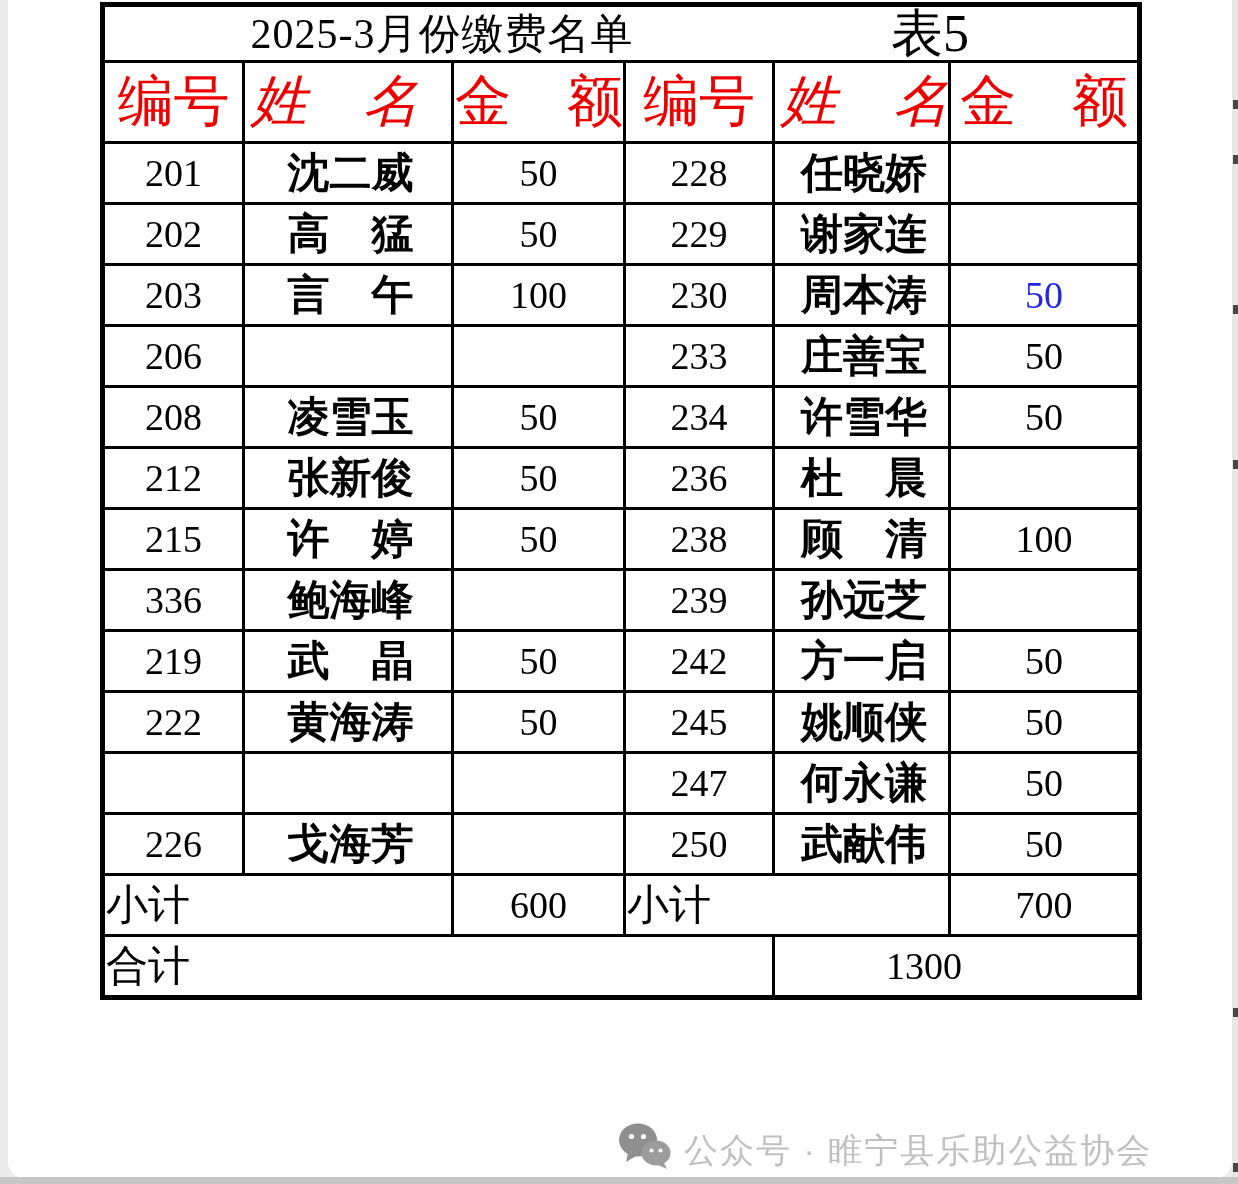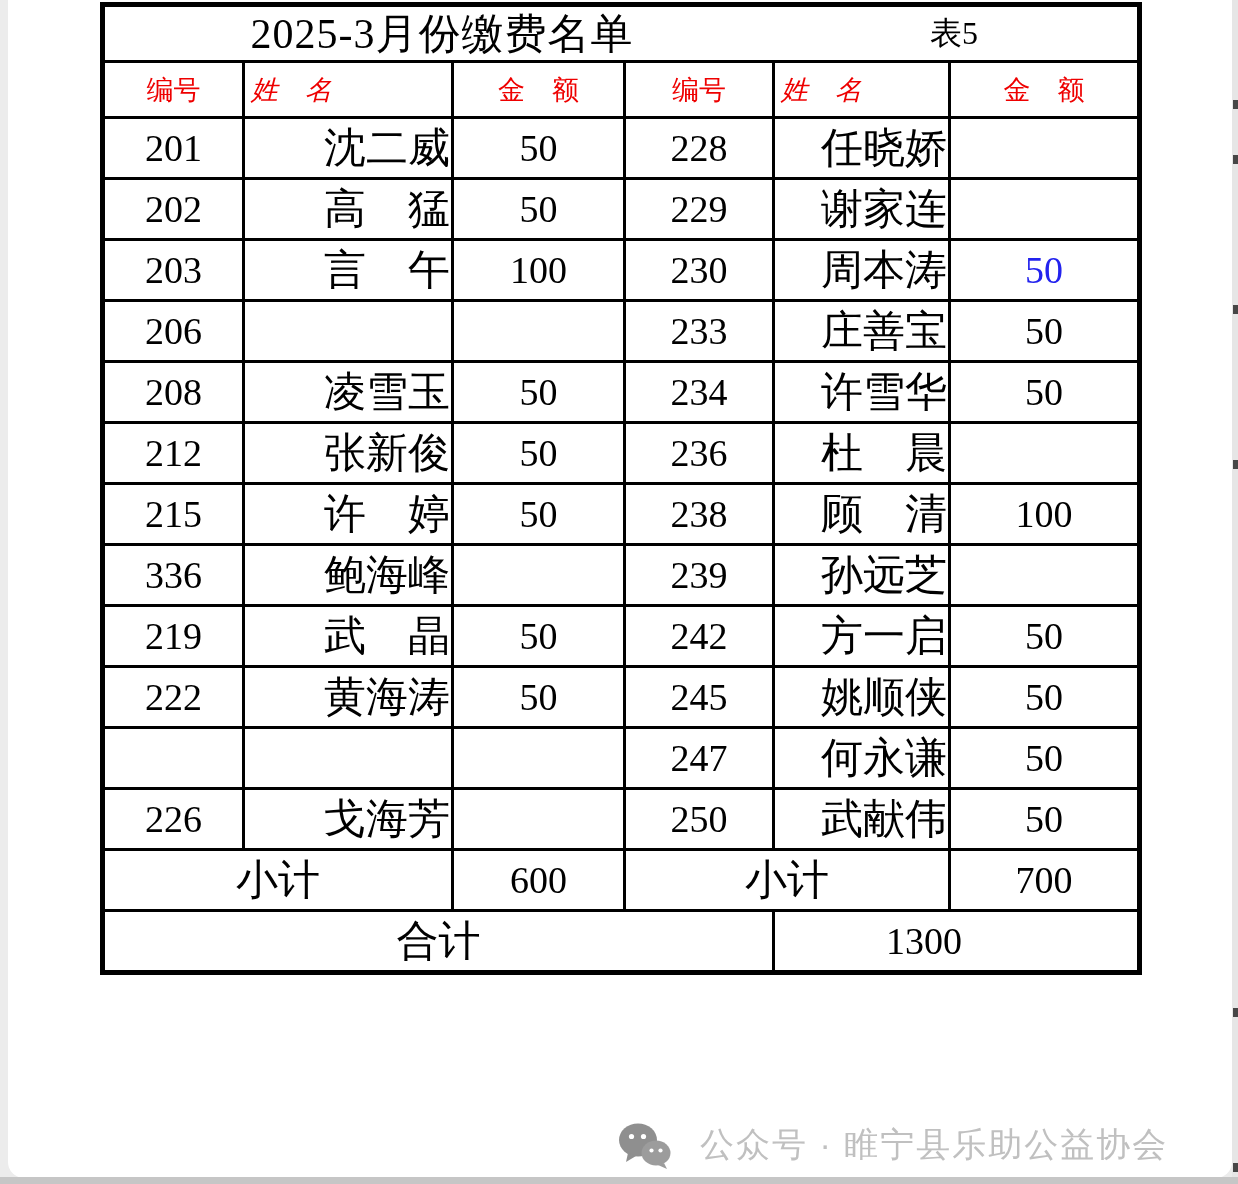--- a/index.html
+++ b/index.html
@@ -30,35 +30,34 @@
   tr.subtotal-row{height:53px;}
   tr.total-row{height:52px;}
 
   .title-cell{position:relative;}
   .main-title{
     position:absolute;left:337px;top:50%;transform:translate(-50%,-50%);
     font-size:42px;letter-spacing:1px;
   }
   .sheet-no{
     position:absolute;left:825px;top:50%;transform:translate(-50%,-50%);
-    font-size:32px;
-    margin-left:24px;
-  }
-
-  td.hdr{font-size:27px;text-align:center;}
+    font-size:52px;
+  }
+
+  td.hdr{font-size:56px;text-align:center;}
   td.hdr-name{text-align:left;padding-left:6px;font-style:italic;}
   td.num{font-size:38px;text-align:center;}
-  td.name{font-size:42px;text-align:right;padding-left:6px;}
-  td.label-cjk{font-size:42px;text-align:center;}
+  td.name{font-size:42px;text-align:center;padding-left:6px;font-weight:bold;}
+  td.label-cjk{font-size:42px;}
   td.blue{}
   .total-val{position:relative;z-index:5;left:-32px;}
 
   .watermark{
     position:absolute;left:618px;top:1122px;z-index:4;
-    display:flex;align-items:flex-start;gap:28px;pointer-events:none;
+    display:flex;align-items:flex-end;gap:12px;pointer-events:none;
   }
   .watermark .wm-text{
     font-size:34px;letter-spacing:2px;color:#c0c0c0;
     font-family:"Liberation Sans","DejaVu Sans",sans-serif;
   }
 </style>
 </head>
 <body>
 
 <div class="stage">

